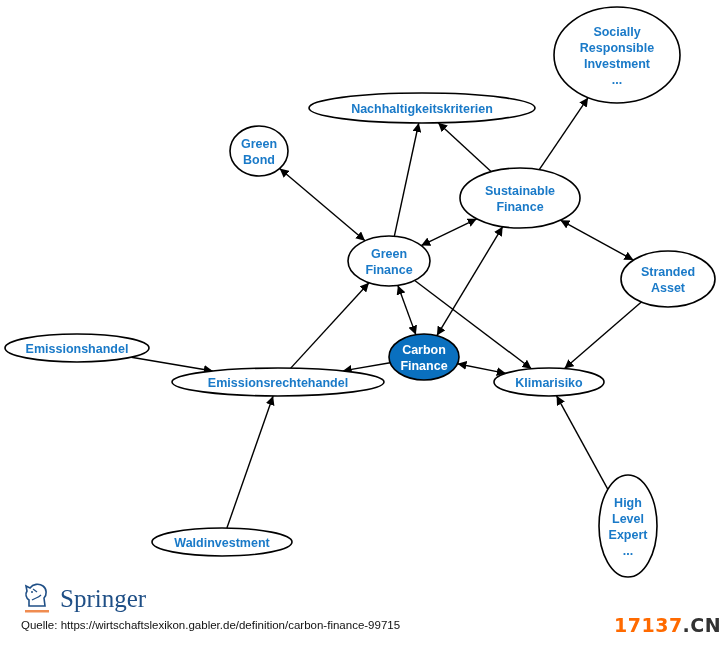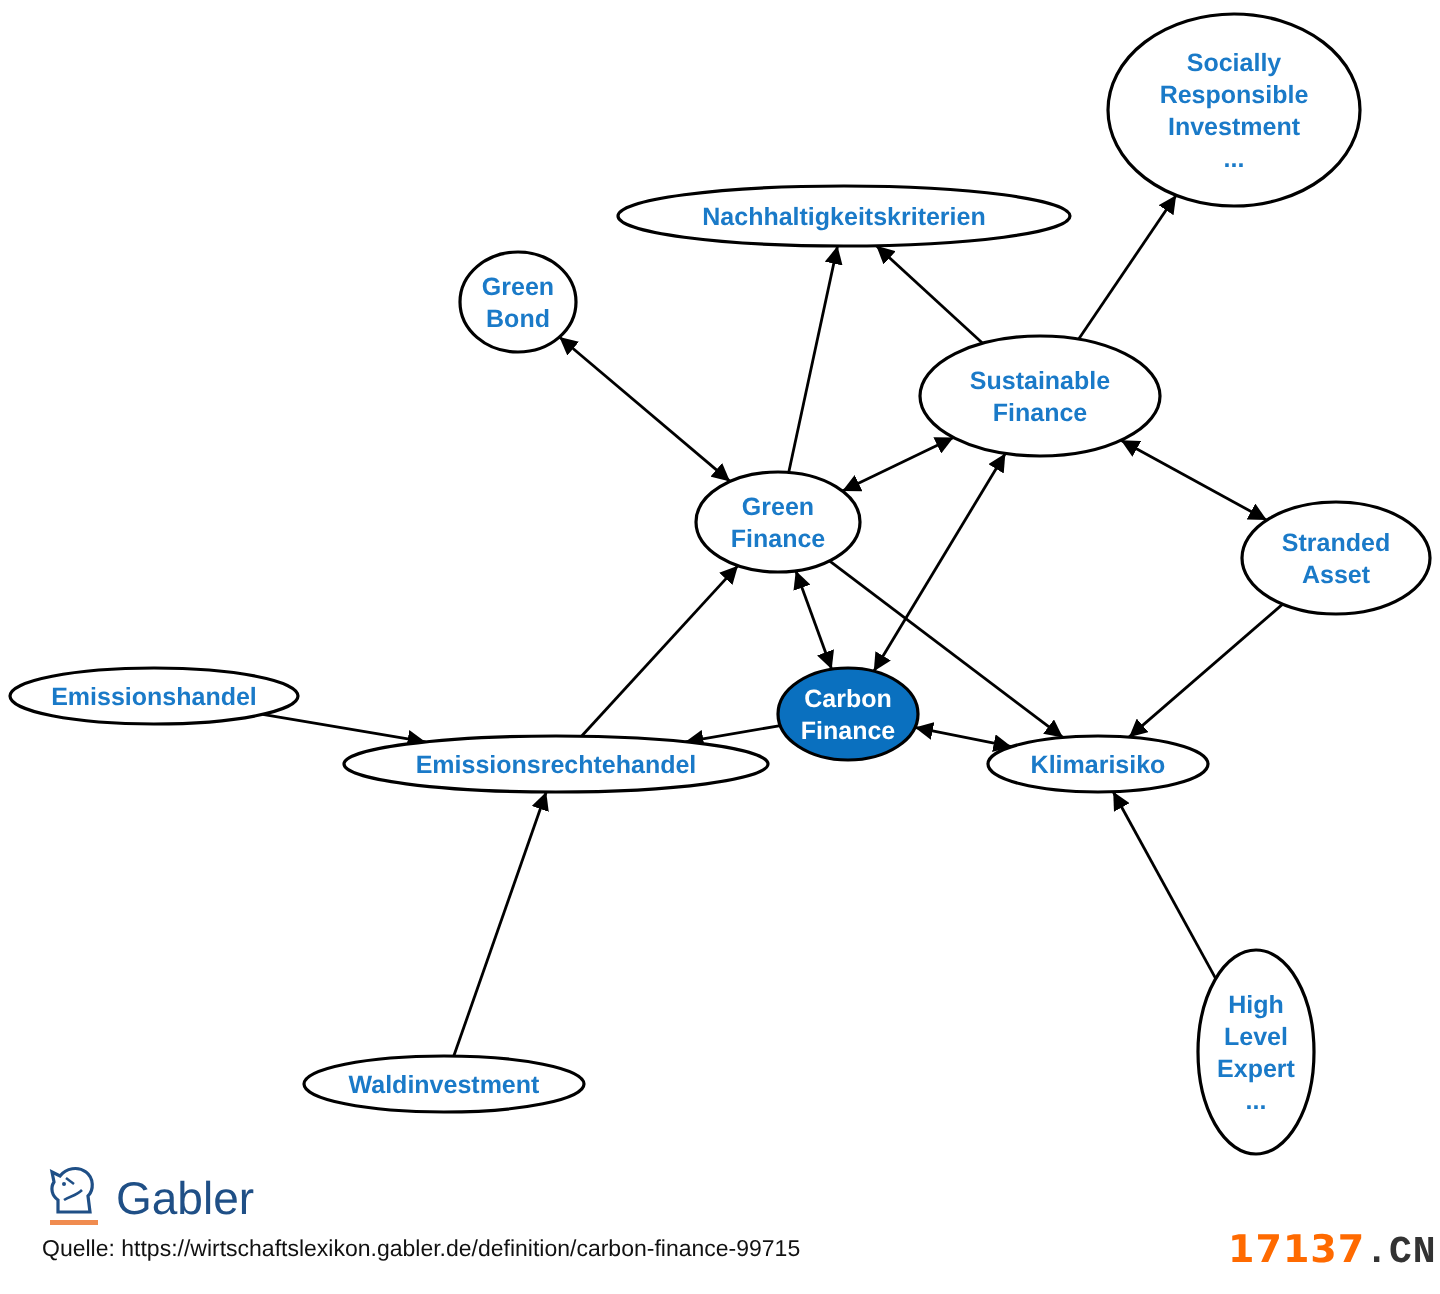--- a/index.html
+++ b/index.html
@@ -10,21 +10,21 @@
     .node-label { fill: #1a7ac8; font-family: "Liberation Sans", sans-serif; font-weight: bold; font-size: 12.5px; text-anchor: middle; }
     .node-label.inverse { fill: #ffffff; }
     .edge-line { stroke: #000000; stroke-width: 1.4; fill: none; }
     .logo { position: absolute; left: 20px; top: 580px; height: 34px; display: flex; align-items: flex-end; }
     .logo-horse { width: 34px; height: 34px; }
     .logo-springer { font-family: "Liberation Serif", serif; font-size: 25px; color: #1f4f86; margin-left: 6px; line-height: 30px; }
     .logo-gabler { font-family: "Liberation Sans", sans-serif; font-size: 23px; color: #1f4f86; margin-left: 4px; line-height: 30px; font-weight: normal; }
     .source { position: absolute; left: 21px; top: 619px; font-size: 11.5px; color: #111; font-family: Liberation Sans, sans-serif; }
     .watermark { position: absolute; left: 614px; top: 614px; font-size: 19px; font-weight: bold; font-family: "DejaVu Sans", sans-serif; letter-spacing: 0.5px; }
     .wm-num { color: #ff6a00; }
-    .wm-cn { color: #333333; font-family: Liberation Mono, monospace; }
+    .wm-cn { color: #333333; }
   </style>
 </head>
 <body>
 
 <svg id="diagram" viewBox="0 0 720 600" xmlns="http://www.w3.org/2000/svg">
   <defs>
     <marker id="arrowhead" viewBox="0 0 10 10" refX="10" refY="5" markerWidth="9" markerHeight="9" markerUnits="userSpaceOnUse" orient="auto-start-reverse">
       <path d="M0,0 L10,5 L0,10 z" fill="#000"></path>
     </marker>
   </defs>
@@ -110,20 +110,20 @@
 </svg>
 
 <div class="logo">
   <svg class="logo-horse" viewBox="0 0 34 34">
     <path d="M9 26 L9 20 C6 18 5 14 7 11 L6 6 L10 8 C13 4 19 3 23 6 C27 9 27 15 24 18 L25 26 Z" fill="none" stroke="#1f4f86" stroke-width="1.6"></path>
     <path d="M12 20 C15 18 18 18 21 15" fill="none" stroke="#1f4f86" stroke-width="1.3"></path>
     <path d="M13 9 L17 12" fill="none" stroke="#1f4f86" stroke-width="1.2"></path>
     <circle cx="12" cy="12" r="1" fill="#1f4f86"></circle>
     <rect x="5" y="30" width="24" height="2.5" fill="#f08c50"></rect>
   </svg>
-  <span class="logo-gabler">Gabler</span>
+  <span class="logo-springer">Springer</span>
 </div>
 
 <div class="source">Quelle: https://wirtschaftslexikon.gabler.de/definition/carbon-finance-99715</div>
 
 <div class="watermark">
   <span class="wm-num">17137</span><span class="wm-cn">.CN</span>
 </div>
 
 </body></html>

